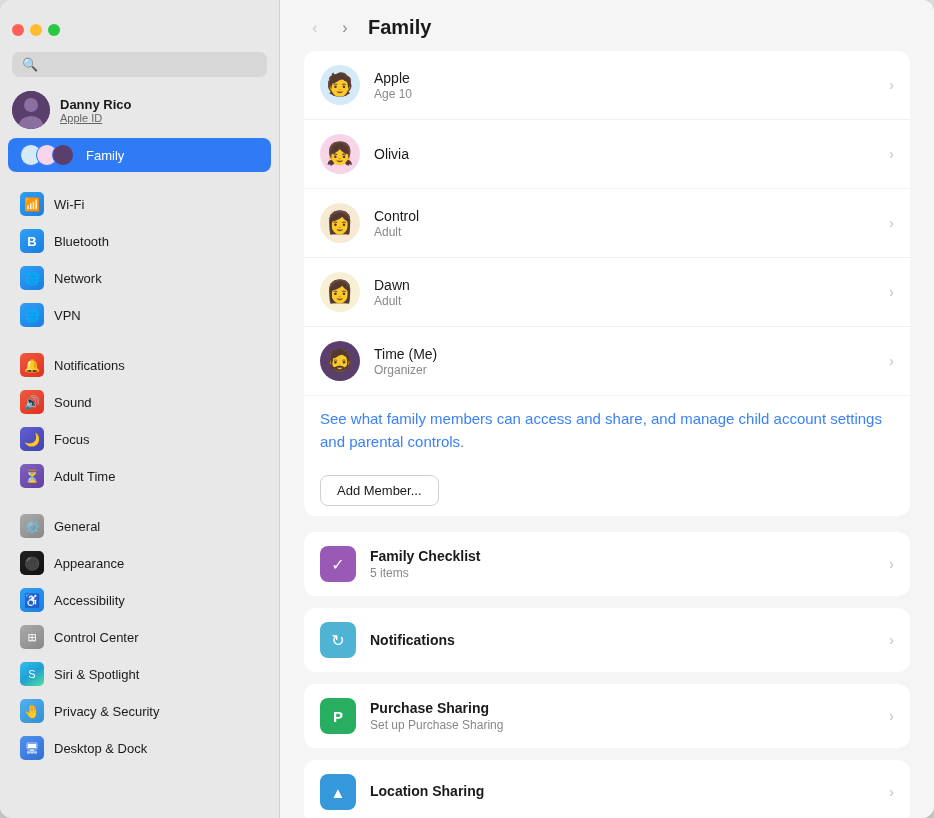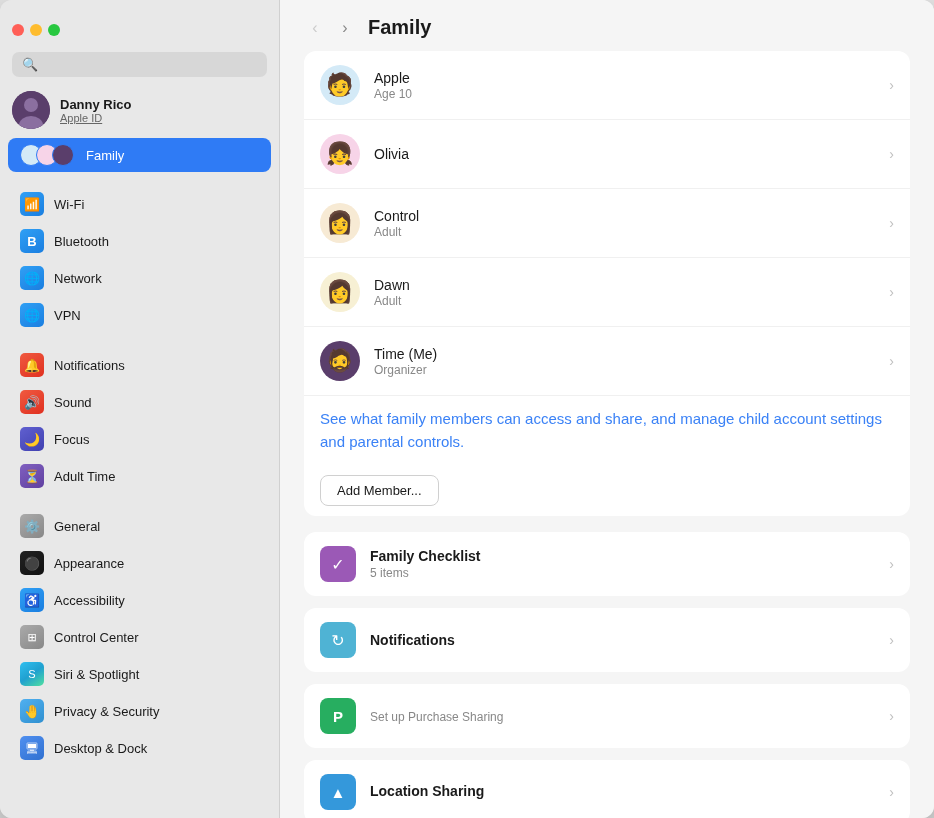--- a/index.html
+++ b/index.html
@@ -541,20 +541,21 @@
           <span class="chevron-right">›</span>
         </div>
       </div>
 
       <div class="feature-card">
         <div class="feature-row">
           <div class="feature-icon fi-purchase">
             <span style="color:white;font-size:15px;font-weight:bold;">P</span>
           </div>
           <div class="feature-info">
+            <div class="feature-name">Purchase Sharing</div>
             <div class="feature-sub">Set up Purchase Sharing</div>
           </div>
           <span class="chevron-right">›</span>
         </div>
       </div>
 
       <div class="feature-card">
         <div class="feature-row">
           <div class="feature-icon fi-location">
             <span style="color:white;font-size:15px;">▲</span>

